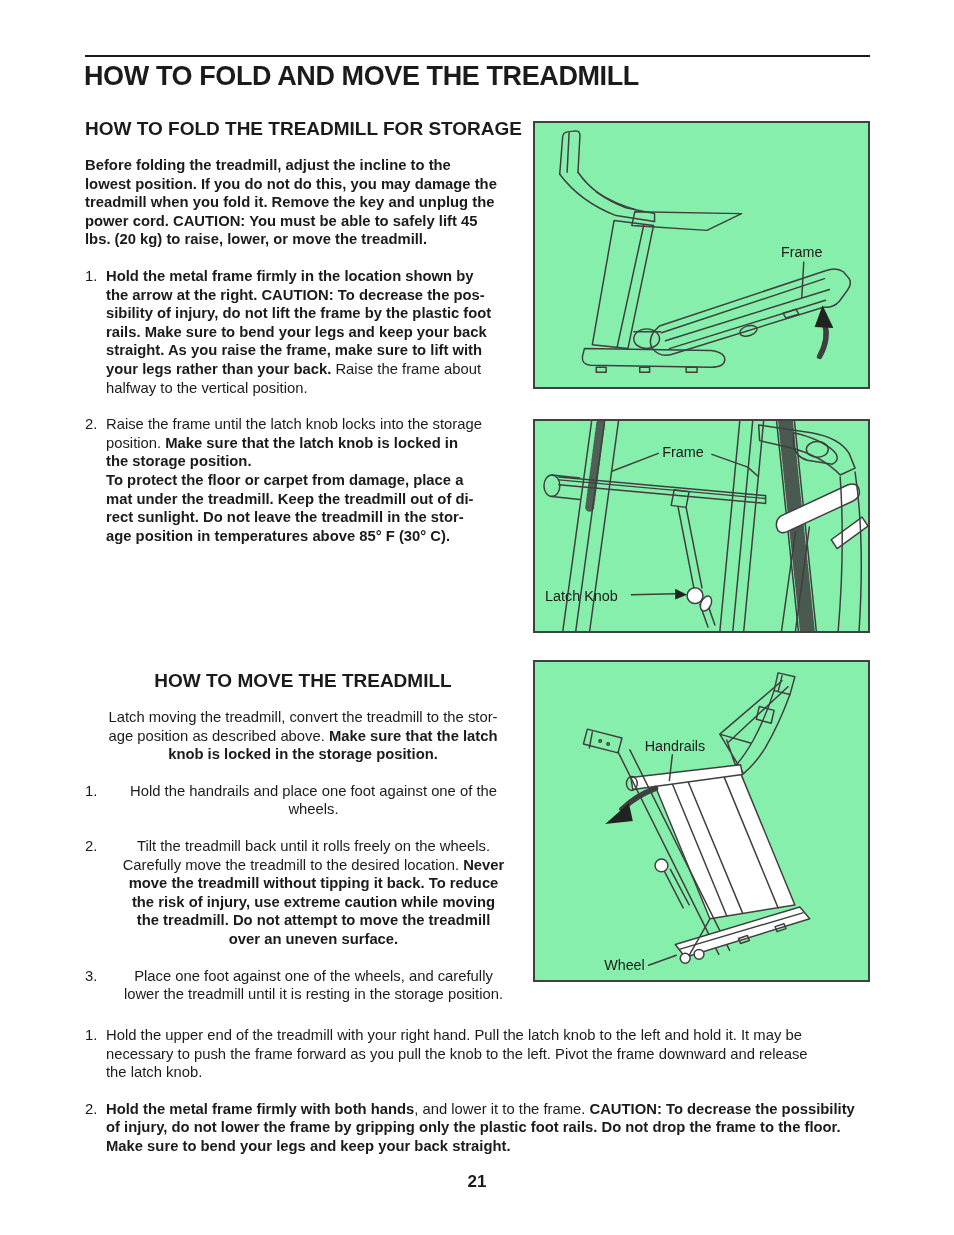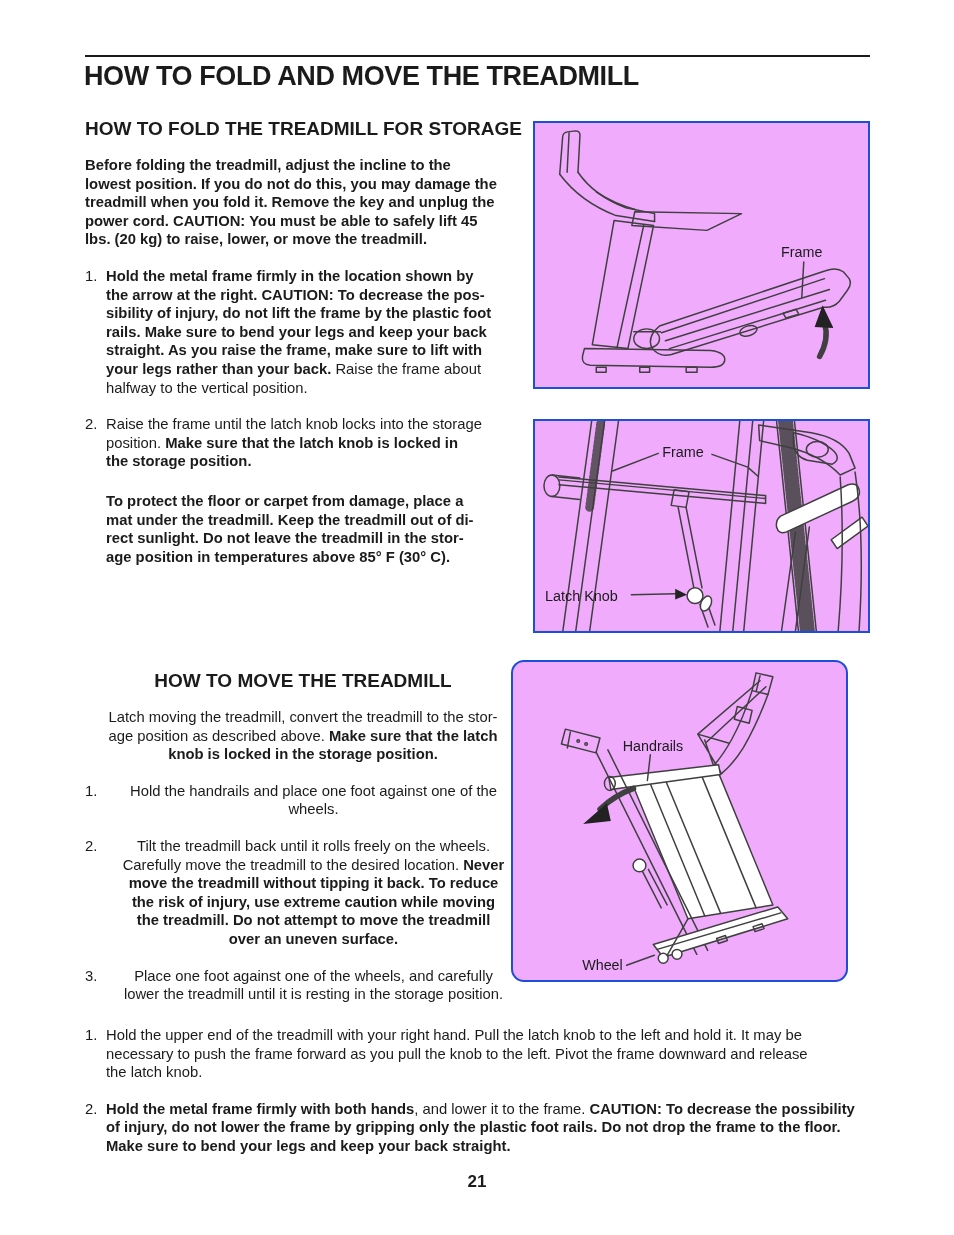--- a/index.html
+++ b/index.html
@@ -9,27 +9,27 @@
   h1{position:absolute;left:84px;top:60px;margin:0;font-size:27px;line-height:32px;
      font-weight:bold;letter-spacing:-0.4px;white-space:nowrap;}
   h2{margin:0;font-size:19px;line-height:18px;font-weight:bold;white-space:nowrap;}
   .sec{position:absolute;font-size:14.8px;line-height:18.6px;}
   .sec-fold{left:85px;top:120px;width:436px;}
   .sec-move{left:85px;top:672px;width:436px;text-align:center;}
   .sec-lower{left:85px;top:1008px;width:784px;}
   .para{white-space:pre-line;margin:18px 0 0 0;}
   .item{position:relative;padding-left:21px;margin-top:18px;white-space:pre-line;}
   .item .num{position:absolute;left:0;top:0;white-space:nowrap;}
-  .note{padding-left:21px;margin-top:21px;white-space:pre-line;font-weight:bold;}
+  .note{padding-left:21px;margin-top:0;white-space:pre-line;font-weight:bold;}
   .b{font-weight:bold;}
   .r{font-weight:normal;}
-  .fig{position:absolute;border:2px solid #1d4ed8;background:#f0abfc;}
+  .fig{position:absolute;border:2px solid #404040;background:#86efac;}
   .fig1{left:533px;top:121px;width:333px;height:264px;}
   .fig2{left:533px;top:419px;width:333px;height:210px;}
-  .fig3{left:511px;top:660px;width:333px;height:318px;border-radius:13px;}
+  .fig3{left:533px;top:660px;width:333px;height:318px;}
   .fig svg{display:block;width:100%;height:100%;}
   .fig-label{font-family:"Liberation Sans",sans-serif;font-size:14.5px;fill:#1b1b1b;}
   .page-num{position:absolute;left:85px;top:1172px;width:784px;text-align:center;
             font-size:17px;font-weight:bold;}
 </style>
 </head>
 <body>
 
 <div class="page">
 

